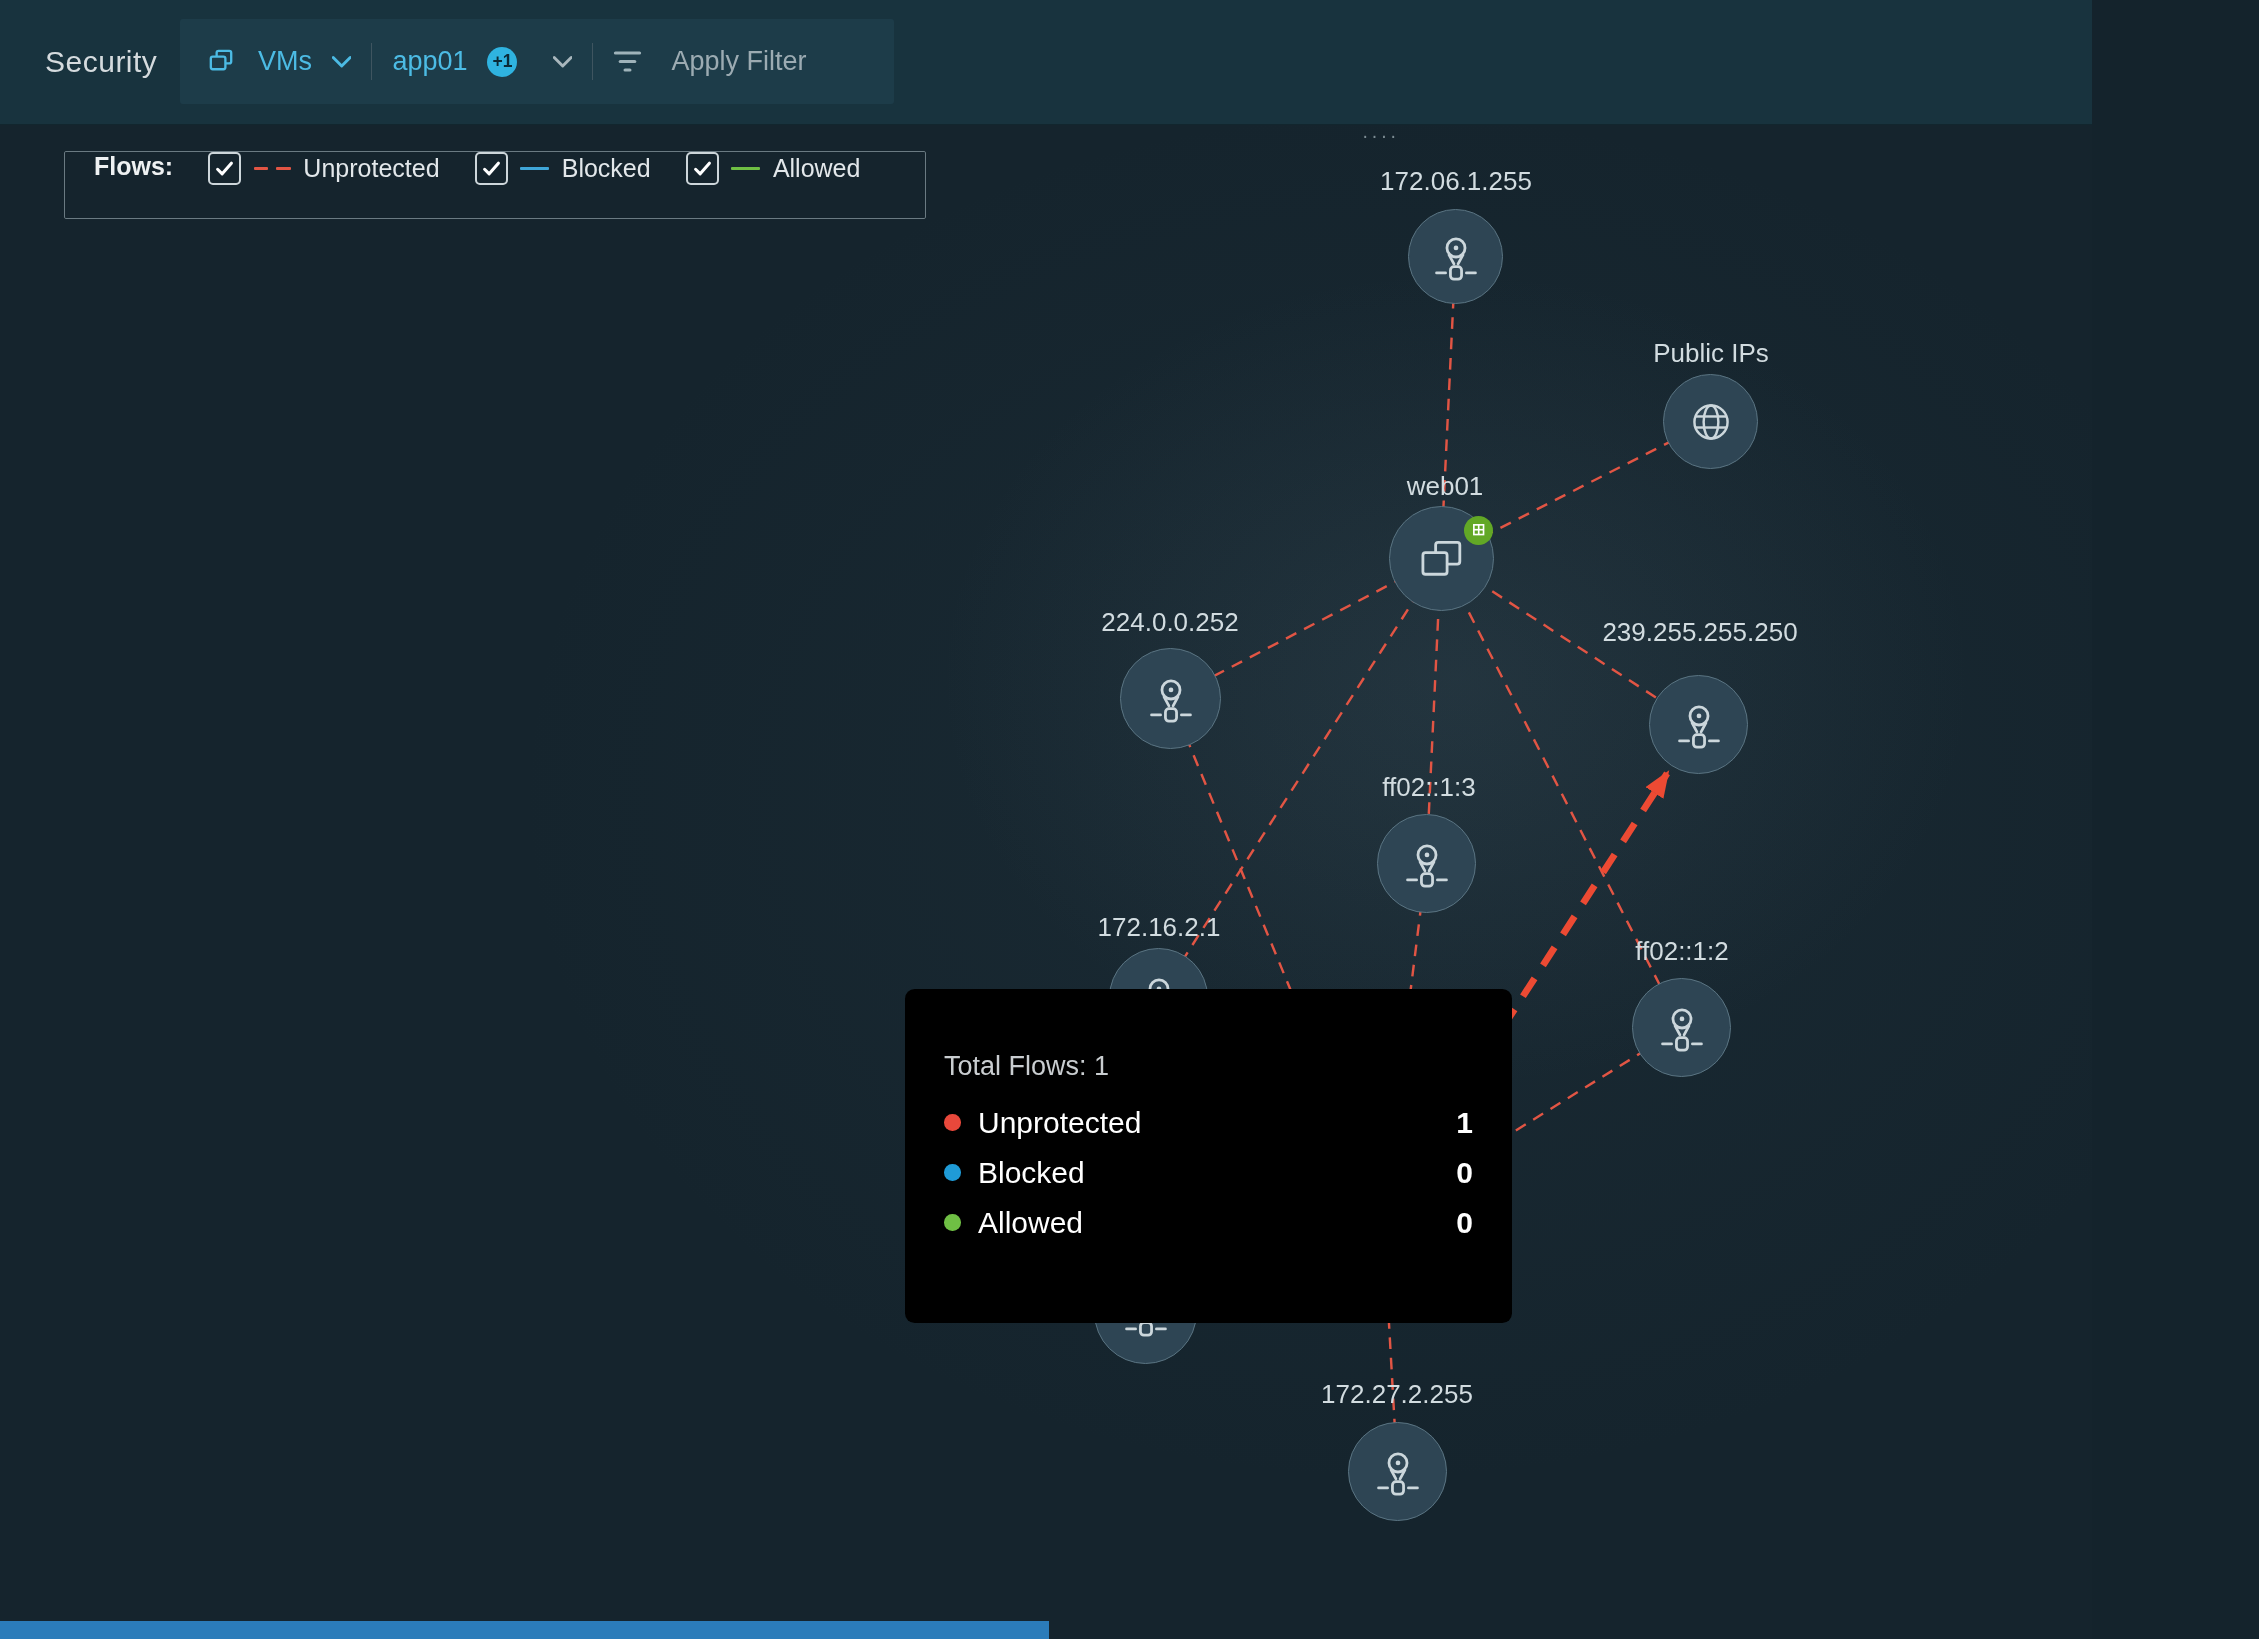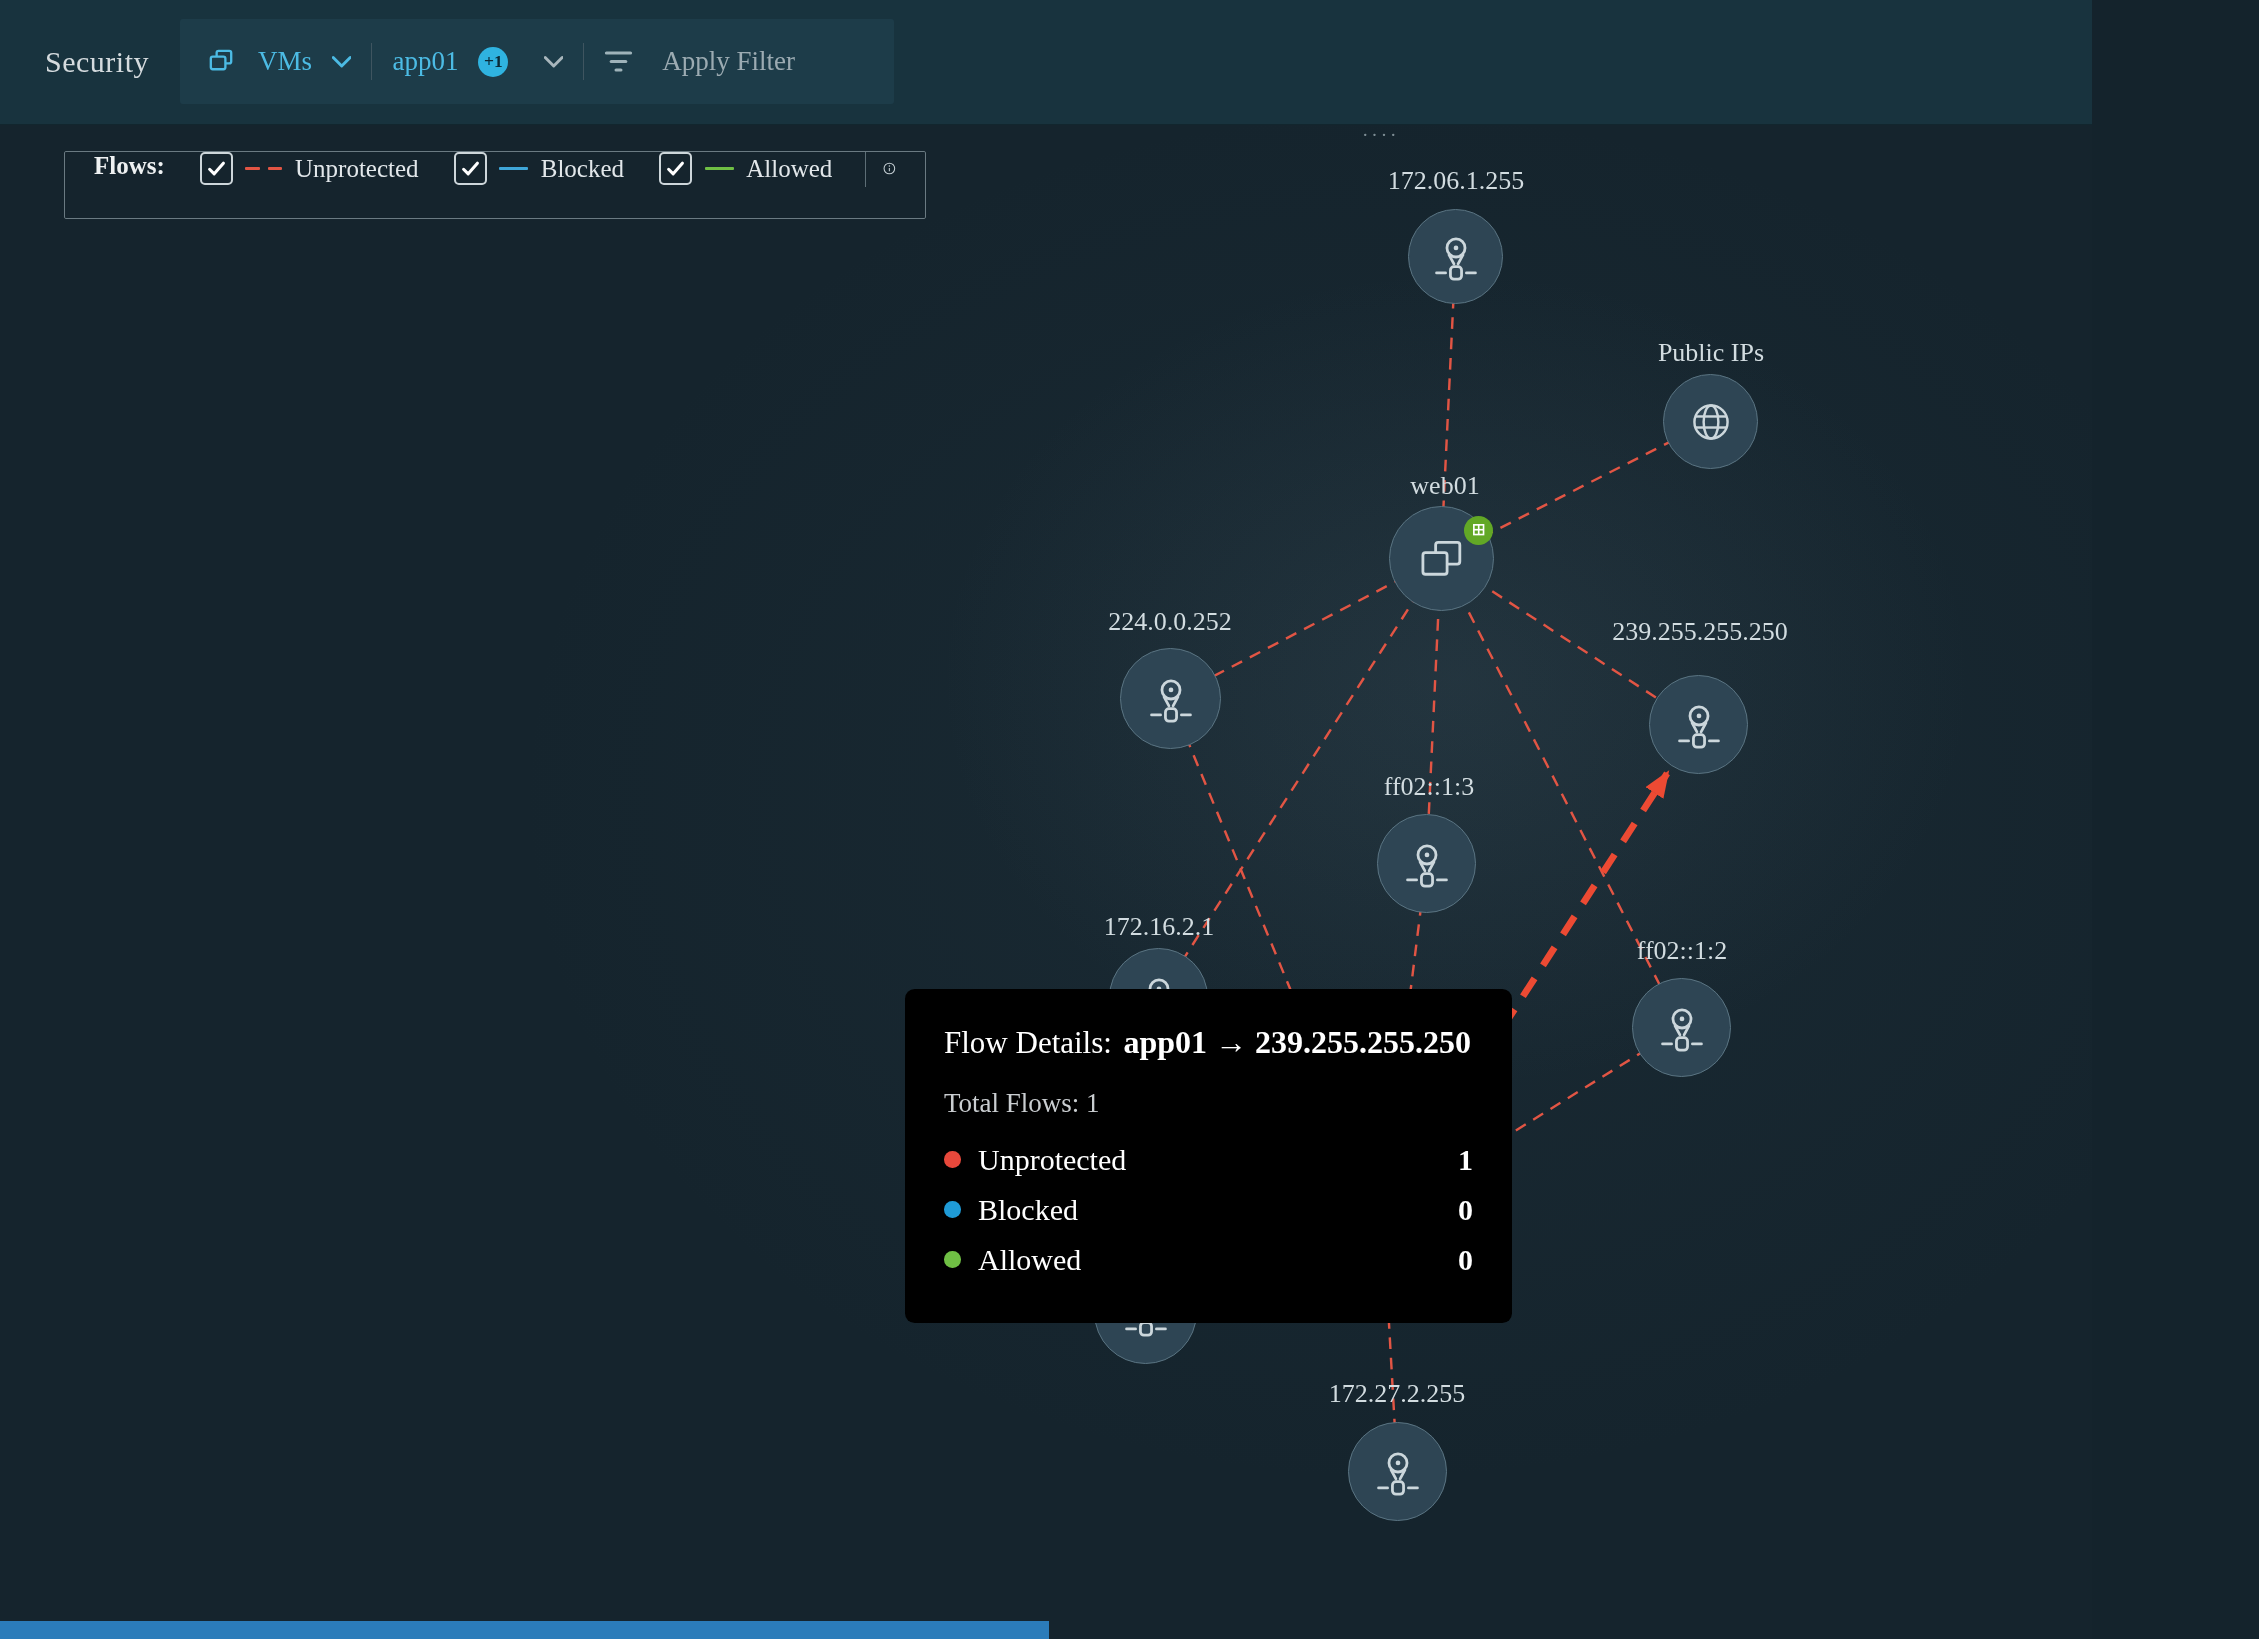--- a/index.html
+++ b/index.html
@@ -1,18 +1,18 @@
 <!DOCTYPE html>
 <html><head>
 <meta charset="utf-8">
 <style>
   html,body{margin:0;padding:0;background:#14232c;}
   .stage{
     position:relative;width:2092px;height:1640px;overflow:hidden;
-    font-family:Liberation Serif, serif;
+    font-family:Liberation Sans, sans-serif;
     background:
       radial-gradient(737px 582px at 1456px 679px, rgba(88,114,128,0.16), rgba(88,114,128,0) 70%),
       radial-gradient(1164px 922px at 1388px 796px, rgba(62,86,98,0.12), rgba(62,86,98,0) 75%),
       #15242d;
   }
   
   .header{
     position:absolute;left:0;top:0;width:100%;height:124px;
     background:#18333e;border-bottom:1px solid rgba(0,0,0,0.25);
     display:flex;align-items:center;z-index:10;
@@ -318,23 +318,20 @@
       <circle cx="18" cy="11.5" r="6.5"></circle>
         <circle class="dotfill" cx="18" cy="11.5" r="1.7"></circle>
       <path d="M13 16.5 L16.5 23 M23 16.5 L19.5 23"></path>
       <line x1="4" y1="29.5" x2="10.5" y2="29.5"></line>
         <line x1="25.5" y1="29.5" x2="32" y2="29.5"></line>
       <rect x="14" y="25" width="8" height="9" rx="2.5"></rect>
     </svg>
   </div>
 
   <div class="tooltip">
-    <div class="tt-title">
-      <span class="prefix">Flow Details:</span><b class="tt-flow">app01 → 239.255.255.250</b>
-    </div>
     <div class="tt-total">Total Flows: 1</div>
     <div class="tt-rows">
       <div class="tt-row">
         <span class="tt-dot" style="background: rgb(232, 72, 59);"></span>
         <span class="tt-name">Unprotected</span>
         <span class="tt-val">1</span>
       </div>
       <div class="tt-row">
         <span class="tt-dot" style="background: rgb(31, 155, 215);"></span>
         <span class="tt-name">Blocked</span>

